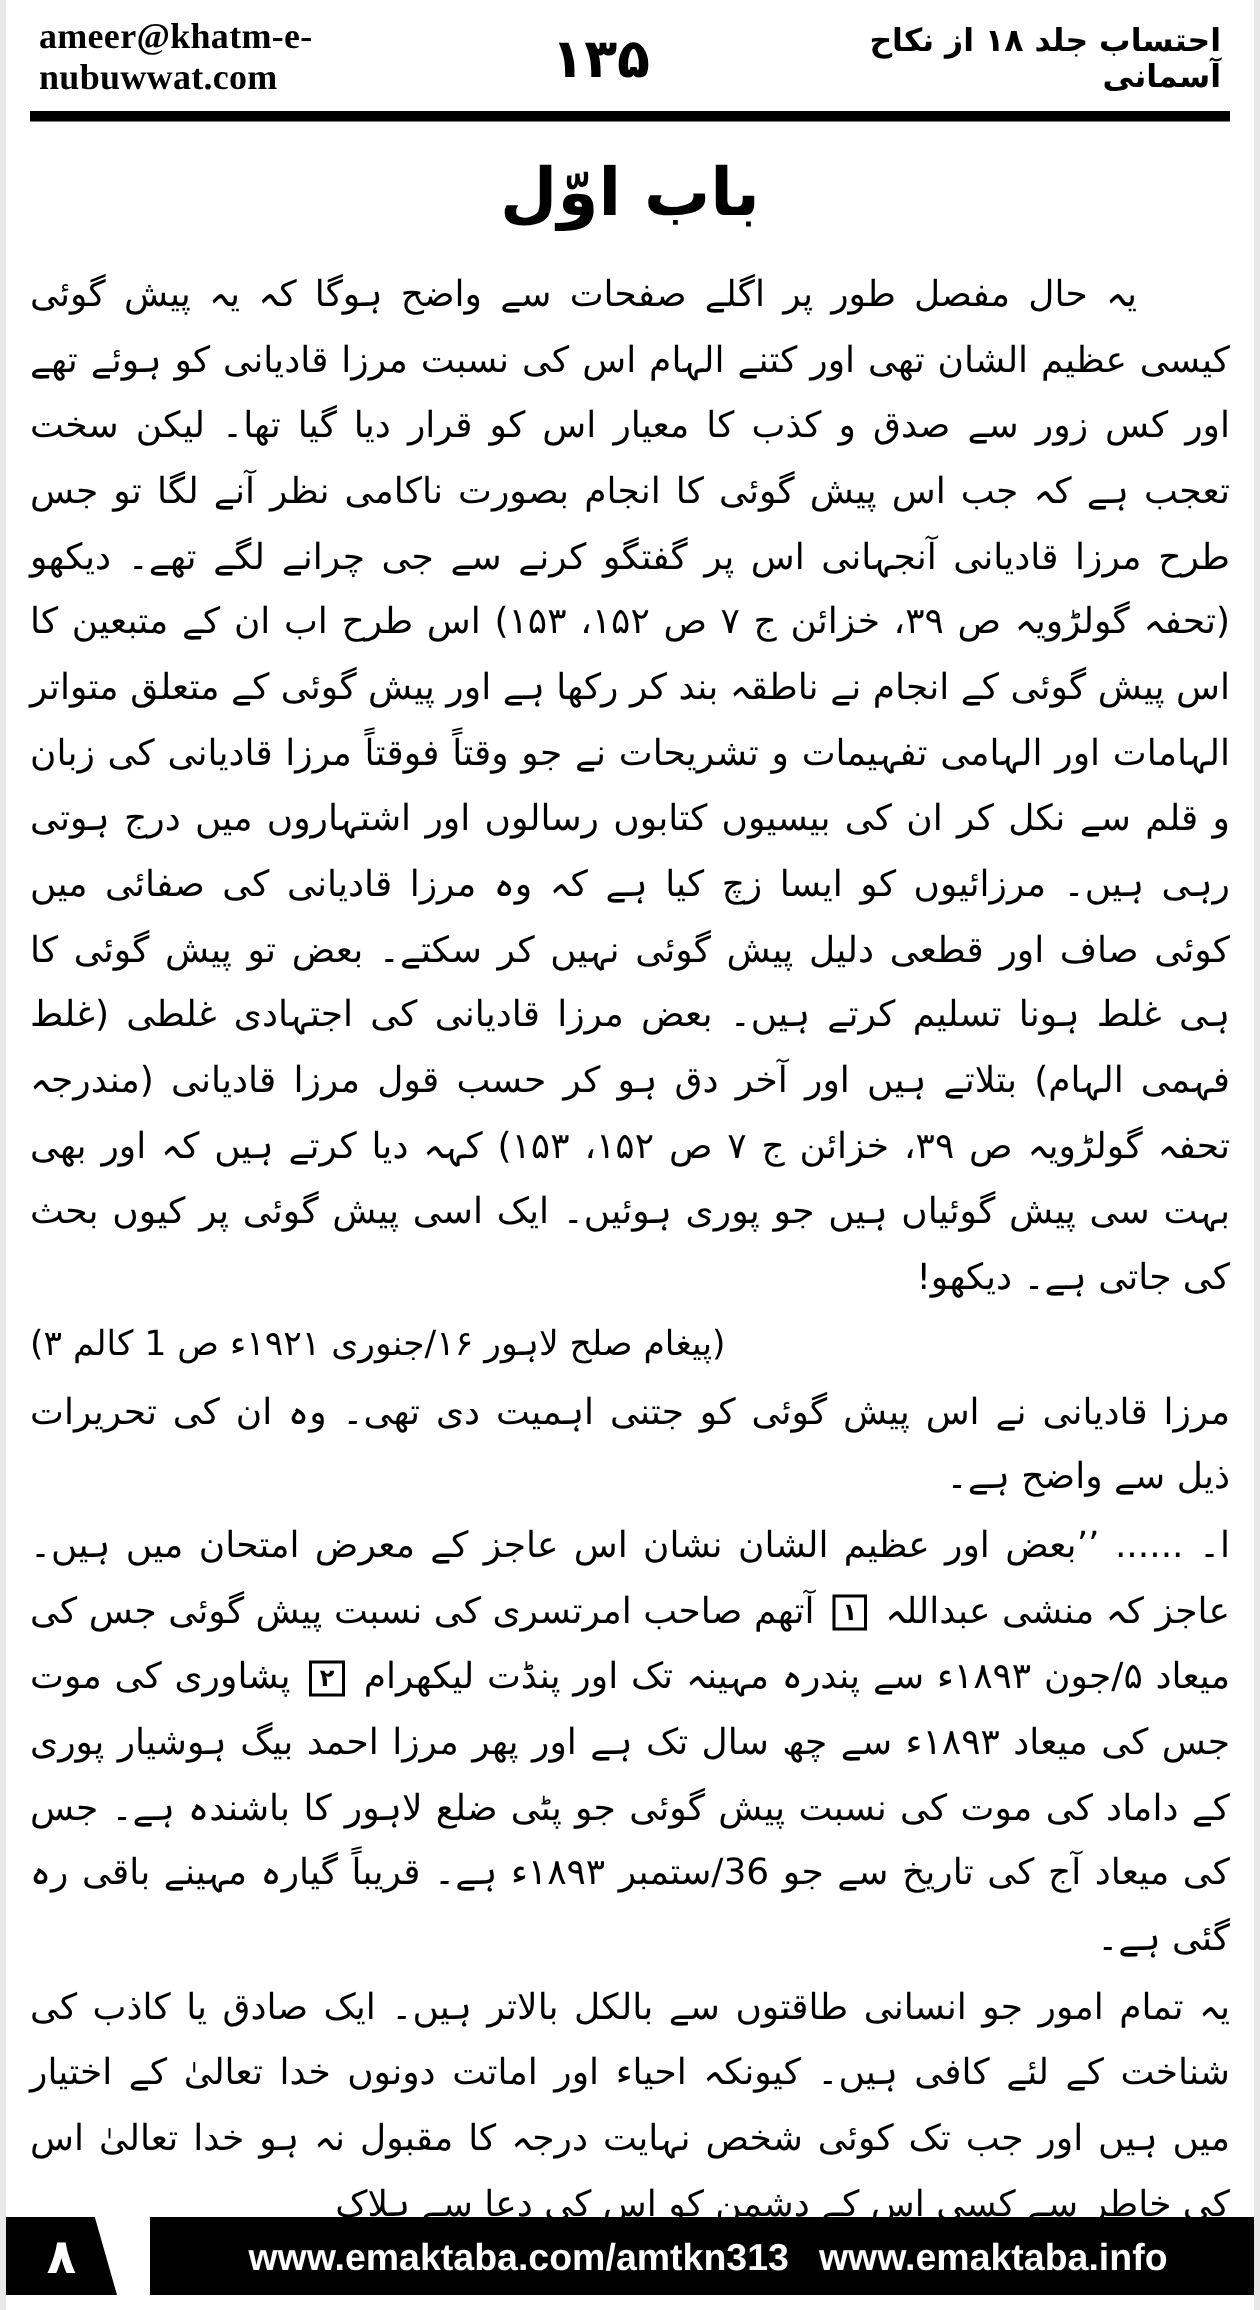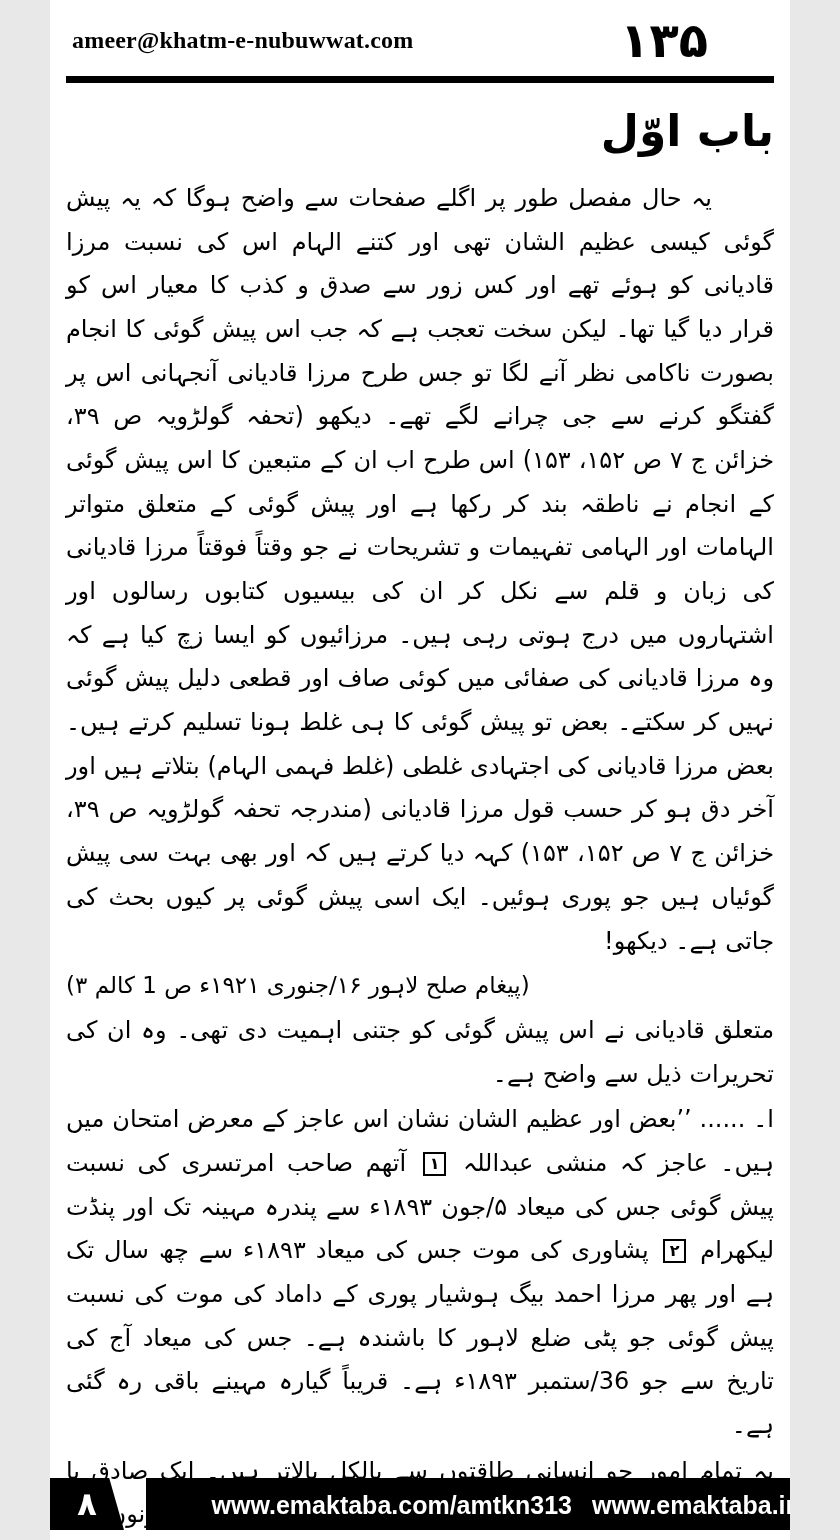--- a/index.html
+++ b/index.html
@@ -1,49 +1,49 @@
 <!DOCTYPE html>
 <html lang="ur"><head>
 <meta charset="utf-8">
 <style>
   html,body { margin:0; padding:0; background:#e8e8e8; }
   .page {
     position:relative;
-    width:740px; height:1540px;
+    width:832px; height:1540px;
     margin:0 auto;
     background:#ffffff;
     color:#000;
     box-sizing:border-box;
     padding:8px 16px 0 16px;
     overflow:hidden;
     font-family:"DejaVu Sans", sans-serif;
   }
   
   .page-header {
     display:flex; direction:ltr;
     align-items:center; justify-content:space-between;
     padding:4px 6px 2px 6px;
   }
   .pub-email {
     font-family:"Liberation Serif", serif;
     font-weight:bold; font-size:24px; letter-spacing:.2px;
   }
-  .page-number-top { font-size:48px; font-weight:bold; padding-right:60px; }
+  .page-number-top { font-size:36px; font-weight:bold; padding-right:60px; }
   .book-title { font-size:21px; font-weight:bold; direction:rtl; }
   .header-rule { height:7px; background:#000; margin:6px 0 8px 0; }
 
   
   main {
     direction:rtl;
     text-align:justify;
     font-size:24px;
     line-height:1.82;
   }
   .chapter-title {
-    font-size:44px; font-weight:bold;
+    text-align:center; font-size:44px; font-weight:bold;
     margin:2px 0 6px 0;
   }
   .chapter-subtitle {
     text-align:center; font-size:29px; font-weight:bold;
     margin:0 0 12px 0; line-height:1.6;
   }
   p.body-para { margin:0 0 2px 0; }
   .indent { text-indent:62px; }
   .ref-line { text-align:left; margin:2px 0 2px 0; font-size:23px; }
   .fn-marker {
@@ -77,32 +77,33 @@
   }
 </style>
 </head>
 <body>
 
 <div class="page">
 
   <header class="page-header">
     <div class="pub-email">ameer@khatm-e-nubuwwat.com</div>
     <div class="page-number-top">۱۳۵</div>
+    <div class="book-title">احتساب جلد ۱۸ از نکاح آسمانی</div>
   </header>
 
   <div class="header-rule"></div>
 
   <main>
     <h1 class="chapter-title">باب اوّل</h1>
 
     <p class="body-para indent">یہ حال مفصل طور پر اگلے صفحات سے واضح ہوگا کہ یہ پیش گوئی کیسی عظیم الشان تھی اور کتنے الہام اس کی نسبت مرزا قادیانی کو ہوئے تھے اور کس زور سے صدق و کذب کا معیار اس کو قرار دیا گیا تھا۔ لیکن سخت تعجب ہے کہ جب اس پیش گوئی کا انجام بصورت ناکامی نظر آنے لگا تو جس طرح مرزا قادیانی آنجہانی اس پر گفتگو کرنے سے جی چرانے لگے تھے۔ دیکھو (تحفہ گولڑویہ ص ۳۹، خزائن ج ۷ ص ۱۵۲، ۱۵۳) اس طرح اب ان کے متبعین کا اس پیش گوئی کے انجام نے ناطقہ بند کر رکھا ہے اور پیش گوئی کے متعلق متواتر الہامات اور الہامی تفہیمات و تشریحات نے جو وقتاً فوقتاً مرزا قادیانی کی زبان و قلم سے نکل کر ان کی بیسیوں کتابوں رسالوں اور اشتہاروں میں درج ہوتی رہی ہیں۔ مرزائیوں کو ایسا زچ کیا ہے کہ وہ مرزا قادیانی کی صفائی میں کوئی صاف اور قطعی دلیل پیش گوئی نہیں کر سکتے۔ بعض تو پیش گوئی کا ہی غلط ہونا تسلیم کرتے ہیں۔ بعض مرزا قادیانی کی اجتہادی غلطی (غلط فہمی الہام) بتلاتے ہیں اور آخر دق ہو کر حسب قول مرزا قادیانی (مندرجہ تحفہ گولڑویہ ص ۳۹، خزائن ج ۷ ص ۱۵۲، ۱۵۳) کہہ دیا کرتے ہیں کہ اور بھی بہت سی پیش گوئیاں ہیں جو پوری ہوئیں۔ ایک اسی پیش گوئی پر کیوں بحث کی جاتی ہے۔ دیکھو!</p>
 
     <p class="ref-line">(پیغام صلح لاہور ۱۶/جنوری ۱۹۲۱ء ص 1 کالم ۳)</p>
 
-    <p class="body-para">متعلق قادیانی نے اس پیش گوئی کو جتنی اہمیت دی تھی۔ وہ ان کی تحریرات ذیل سے واضح ہے۔</p>
+    <p class="body-para">مرزا قادیانی نے اس پیش گوئی کو جتنی اہمیت دی تھی۔ وہ ان کی تحریرات ذیل سے واضح ہے۔</p>
 
     <p class="body-para">
       <span>ا۔ ...... ’’بعض اور عظیم الشان نشان اس عاجز کے معرض امتحان میں ہیں۔ عاجز کہ منشی عبداللہ</span>
       <span class="fn-marker">۱</span>
       <span>آتھم صاحب امرتسری کی نسبت پیش گوئی جس کی میعاد ۵/جون ۱۸۹۳ء سے پندرہ مہینہ تک اور پنڈت لیکھرام</span>
       <span class="fn-marker">۲</span>
       <span>پشاوری کی موت جس کی میعاد ۱۸۹۳ء سے چھ سال تک ہے اور پھر مرزا احمد بیگ ہوشیار پوری کے داماد کی موت کی نسبت پیش گوئی جو پٹی ضلع لاہور کا باشندہ ہے۔ جس کی میعاد آج کی تاریخ سے جو 36/ستمبر ۱۸۹۳ء ہے۔ قریباً گیارہ مہینے باقی رہ گئی ہے۔</span>
     </p>
 
     <p class="body-para">یہ تمام امور جو انسانی طاقتوں سے بالکل بالاتر ہیں۔ ایک صادق یا کاذب کی شناخت کے لئے کافی ہیں۔ کیونکہ احیاء اور اماتت دونوں خدا تعالیٰ کے اختیار میں ہیں اور جب تک کوئی شخص نہایت درجہ کا مقبول نہ ہو خدا تعالیٰ اس کی خاطر سے کسی اس کے دشمن کو اس کی دعا سے ہلاک</p>

